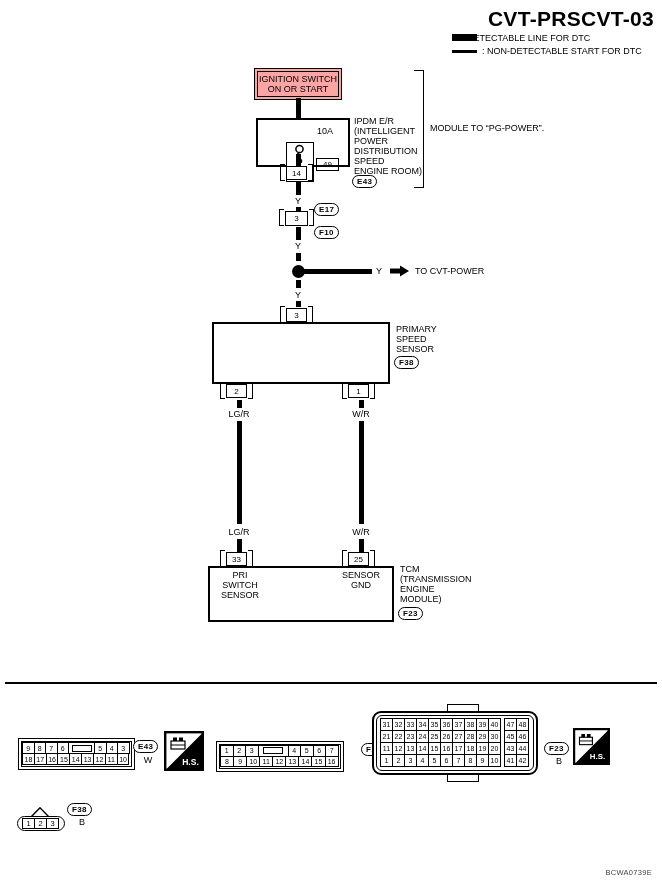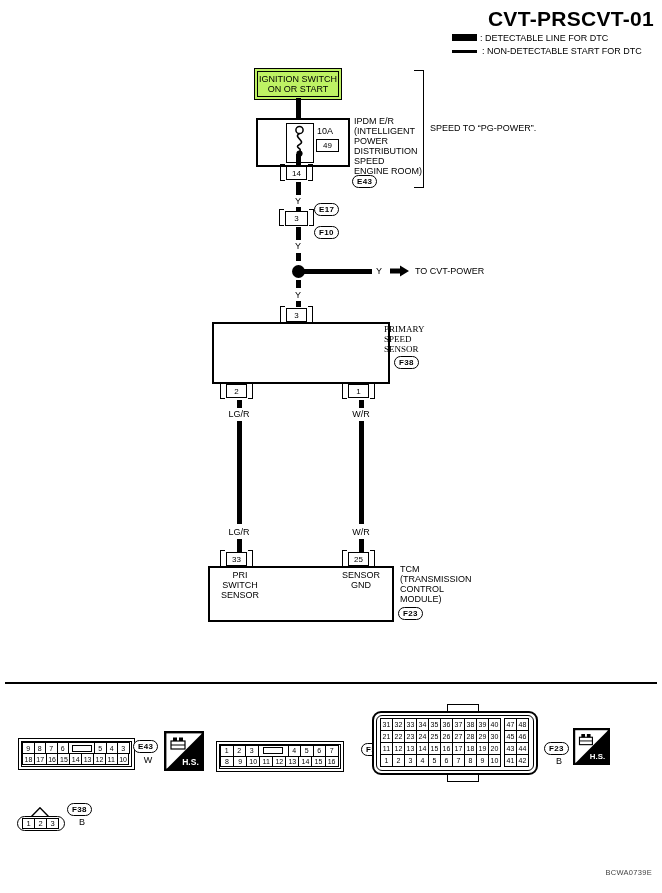--- a/index.html
+++ b/index.html
@@ -1,27 +1,27 @@
 <!DOCTYPE html>
 <html><head>
 <meta charset="utf-8">
 <style>
   html,body{margin:0;padding:0;}
   body{width:662px;height:893px;background:#fff;position:relative;
        font-family:"Liberation Sans",sans-serif;color:#000;overflow:hidden;}
-  .abs{position:absolute;}
+  .abs{position:absolute;margin-top:19px;}
   .wire{position:absolute;background:#000;}
   .dash{position:absolute;background:#000;width:5px;}
   .lbl{position:absolute;font-size:9px;line-height:10px;white-space:nowrap;}
   .lines{white-space:pre-line;}
   .c{text-align:center;}
   .dot{position:absolute;background:#000;border-radius:50%;}
   
   .box2{position:absolute;border:2px solid #000;box-sizing:border-box;background:#fff;}
-  .dblbox{position:absolute;border:1.6px solid #000;box-sizing:border-box;padding:2px;background:#bef264;}
+  .dblbox{position:absolute;border:1.6px solid #000;box-sizing:border-box;padding:2px;background:#fca5a5;}
   .dblbox .in{border:1px solid #000;width:100%;height:100%;box-sizing:border-box;
               display:flex;align-items:center;justify-content:center;text-align:center;
               font-size:9px;line-height:10px;}
   
   .pin{position:absolute;display:flex;align-items:center;height:14px;}
   .wing{width:5px;height:17px;border:1.8px solid #000;box-sizing:border-box;margin-top:-1px;}
   .wl{border-right:none;margin-right:1px;}
   .wr{border-left:none;margin-left:1px;}
   .pinbox{min-width:21px;height:14px;border:1.3px solid #000;background:#fff;box-sizing:border-box;
           display:flex;align-items:center;justify-content:center;font-size:8px;padding:0 1px;}
@@ -57,24 +57,24 @@
   .f38st{position:absolute;border:1.5px solid #000;border-radius:8px;box-sizing:border-box;
          display:flex;align-items:center;justify-content:center;background:#fff;}
   .f38g .ccell{width:13px;height:11px;font-size:7.5px;}
   .title{position:absolute;font-size:21px;font-weight:bold;letter-spacing:0.3px;white-space:nowrap;}
   .footer{position:absolute;font-size:7.5px;color:#444;letter-spacing:0.3px;}
   .hs{position:absolute;}
 </style>
 </head>
 <body>
 
-<div class="title" style="right:8px;top:7px;">CVT-PRSCVT-01</div>
+<div class="title" style="right:8px;top:7px;">CVT-PRSCVT-03</div>
 
 <div class="legbar" style="left:452px;top:34px;width:25px;height:7px;"></div>
-<div class="lbl" style="left:480px;top:33px;">: DETECTABLE LINE FOR DTC</div>
+<div class="lbl" style="left:462px;top:33px;">: DETECTABLE LINE FOR DTC</div>
 <div class="legbar" style="left:452px;top:50px;width:25px;height:2.5px;"></div>
 <div class="lbl" style="left:482px;top:46px;">: NON-DETECTABLE START FOR DTC</div>
 
 <div class="dblbox" style="left:254px;top:68px;width:88px;height:32px;">
   <div class="in lines">IGNITION SWITCH
 ON OR START</div>
 </div>
 
 <div class="wire" style="left:295.5px;top:98px;width:5px;height:29px;"></div>
 
@@ -91,21 +91,21 @@
 <div class="wire" style="left:295.5px;top:154px;width:5px;height:13px;"></div>
 
 <div class="lbl lines" style="left:354px;top:116px;">IPDM E/R
 (INTELLIGENT
 POWER
 DISTRIBUTION
 SPEED
 ENGINE ROOM)</div>
 <div class="oval" style="left:352px;top:175px;">E43</div>
 <div class="bracket" style="left:414px;top:70px;width:10px;height:118px;"></div>
-<div class="lbl" style="left:430px;top:123px;">SPEED TO “PG-POWER”.</div>
+<div class="lbl" style="left:430px;top:123px;">MODULE TO “PG-POWER”.</div>
 
 <div class="pin" style="left:280px;top:166px;">
   <div class="wing wl"></div>
   <div class="pinbox">14</div>
   <div class="wing wr"></div>
 </div>
 <div class="wire" style="left:295.5px;top:182px;width:5px;height:13px;"></div>
 <div class="lbl c" style="left:288px;top:196px;width:20px;">Y</div>
 <div class="wire" style="left:295.5px;top:207px;width:5px;height:7px;"></div>
 
@@ -130,21 +130,21 @@
 <div class="dash" style="left:295.5px;top:280px;height:8px;"></div>
 <div class="lbl c" style="left:288px;top:290px;width:20px;">Y</div>
 <div class="dash" style="left:295.5px;top:301px;height:6px;"></div>
 
 <div class="pin" style="left:280px;top:308px;">
   <div class="wing wl"></div>
   <div class="pinbox">3</div>
   <div class="wing wr"></div>
 </div>
 <div class="box2" style="left:212px;top:322px;width:178px;height:62px;"></div>
-<div class="lbl lines" style="left:384px;top:324px;font-family:Liberation Serif, serif;">PRIMARY
+<div class="lbl lines" style="left:396px;top:324px;">PRIMARY
 SPEED
 SENSOR</div>
 <div class="oval" style="left:394px;top:356px;">F38</div>
 
 <div class="pin" style="left:220px;top:384px;">
   <div class="wing wl"></div>
   <div class="pinbox">2</div>
   <div class="wing wr"></div>
 </div>
 <div class="pin" style="left:342px;top:384px;">
@@ -175,21 +175,21 @@
   <div class="wing wr"></div>
 </div>
 <div class="box2" style="left:208px;top:566px;width:186px;height:56px;"></div>
 <div class="lbl lines c" style="left:209px;top:570px;width:62px;">PRI
 SWITCH
 SENSOR</div>
 <div class="lbl lines c" style="left:330px;top:570px;width:62px;">SENSOR
 GND</div>
 <div class="lbl lines" style="left:400px;top:564px;">TCM
 (TRANSMISSION
-CONTROL
+ENGINE
 MODULE)</div>
 <div class="oval" style="left:398px;top:607px;">F23</div>
 
 <div class="wire" style="left:5px;top:682px;width:652px;height:2px;"></div>
 
 <div class="connbox" style="left:18px;top:738px;">
   <div class="in2 e43g">
       <div class="crow r0">
         <div class="ccell">9</div>
         <div class="ccell">8</div>

